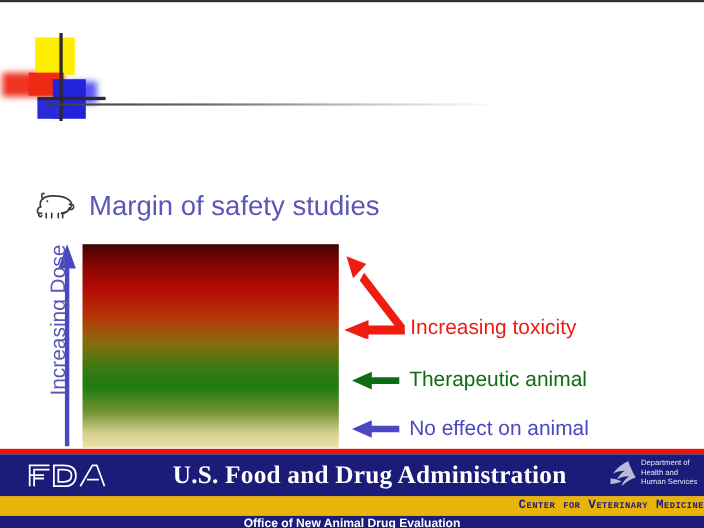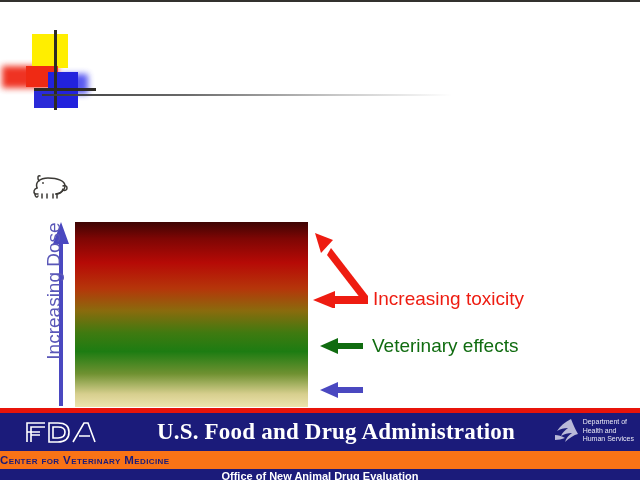--- a/index.html
+++ b/index.html
@@ -156,23 +156,23 @@
   #hhs-block {
     position: absolute; right: 6px; top: 4px;
     display: flex; align-items: center; gap: 4px;
   }
   #hhs-mark { width: 26px; height: 28px; display: block; }
   #hhs-text {
     font-size: 7px; line-height: 8.5px; color: #e9e9f5;
     font-family: "Liberation Sans", sans-serif;
   }
   #center-bar {
-    height: 18px; background: #f97316;
-    text-align: left; line-height: 18px;
-    font-family: Liberation Sans, sans-serif;
+    height: 18px; background: #eab308;
+    text-align: right; line-height: 18px;
+    font-family: Liberation Mono, monospace;
     font-size: 11.5px; font-weight: bold;
     color: #1b1b7a;
     font-variant: small-caps;
     letter-spacing: .4px;
   }
   #office-bar {
     height: 15px; background: #1b1b7a;
     text-align: center; line-height: 15px;
     font-size: 11px; font-weight: bold;
     color: #ffffff;
@@ -206,20 +206,21 @@
         <path d="M16 22 L16 26"></path>
         <path d="M21 22 L21 26"></path>
         <path d="M27 22 L27 26"></path>
         <path d="M31 22 L31 26"></path>
         <path d="M30 22 C33 22, 36 20, 37 17"></path>
         <path d="M37 14 C39 13, 41 14, 41 16 C41 18, 39 19, 37 18"></path>
         <path d="M13 9 C11 6, 12 3, 14 4"></path>
         <circle cx="17" cy="11" r="0.9" fill="#3c3a36" stroke="none"></circle>
       </g>
     </svg>
+    <div id="bullet-text">Margin of safety studies</div>
   </div>
 
   <div id="dose-axis">
     <svg id="dose-arrow" viewBox="0 0 22 186">
       <polygon points="11,2 19,24 13,24 13,186 9,186 9,24 3,24" fill="#4a48c0"></polygon>
     </svg>
     <div id="dose-label">Increasing Dose</div>
   </div>
 
   <div id="gradient-panel"></div>
@@ -238,27 +239,28 @@
   </svg>
 
   <div class="callout" id="callout-toxicity">
     <span class="callout-text">Increasing toxicity</span>
   </div>
 
   <div class="callout" id="callout-therapeutic">
     <svg class="flat-arrow" viewBox="0 0 46 22">
       <polygon points="2,11 20,3 20,8 45,8 45,14 20,14 20,19" fill="#106c10"></polygon>
     </svg>
-    <span class="callout-text">Veterinary effects</span>
+    <span class="callout-text">Therapeutic animal</span>
   </div>
 
   <div class="callout" id="callout-noeffect">
     <svg class="flat-arrow" viewBox="0 0 46 22">
       <polygon points="2,11 20,3 20,8 45,8 45,14 20,14 20,19" fill="#4a48c0"></polygon>
     </svg>
+    <span class="callout-text">No effect on animal</span>
   </div>
 
   <div id="footer">
     <div id="red-stripe"></div>
 
     <div id="nav-bar">
       <svg id="fda-logo" viewBox="0 0 74 26">
         <g fill="none" stroke="#ffffff" stroke-width="1.6">
           <path d="M3 23 L3 4 L21 4 M3 13 L16 13"></path>
           <path d="M7 23 L7 8 L21 8 M7 16 L16 16"></path>

